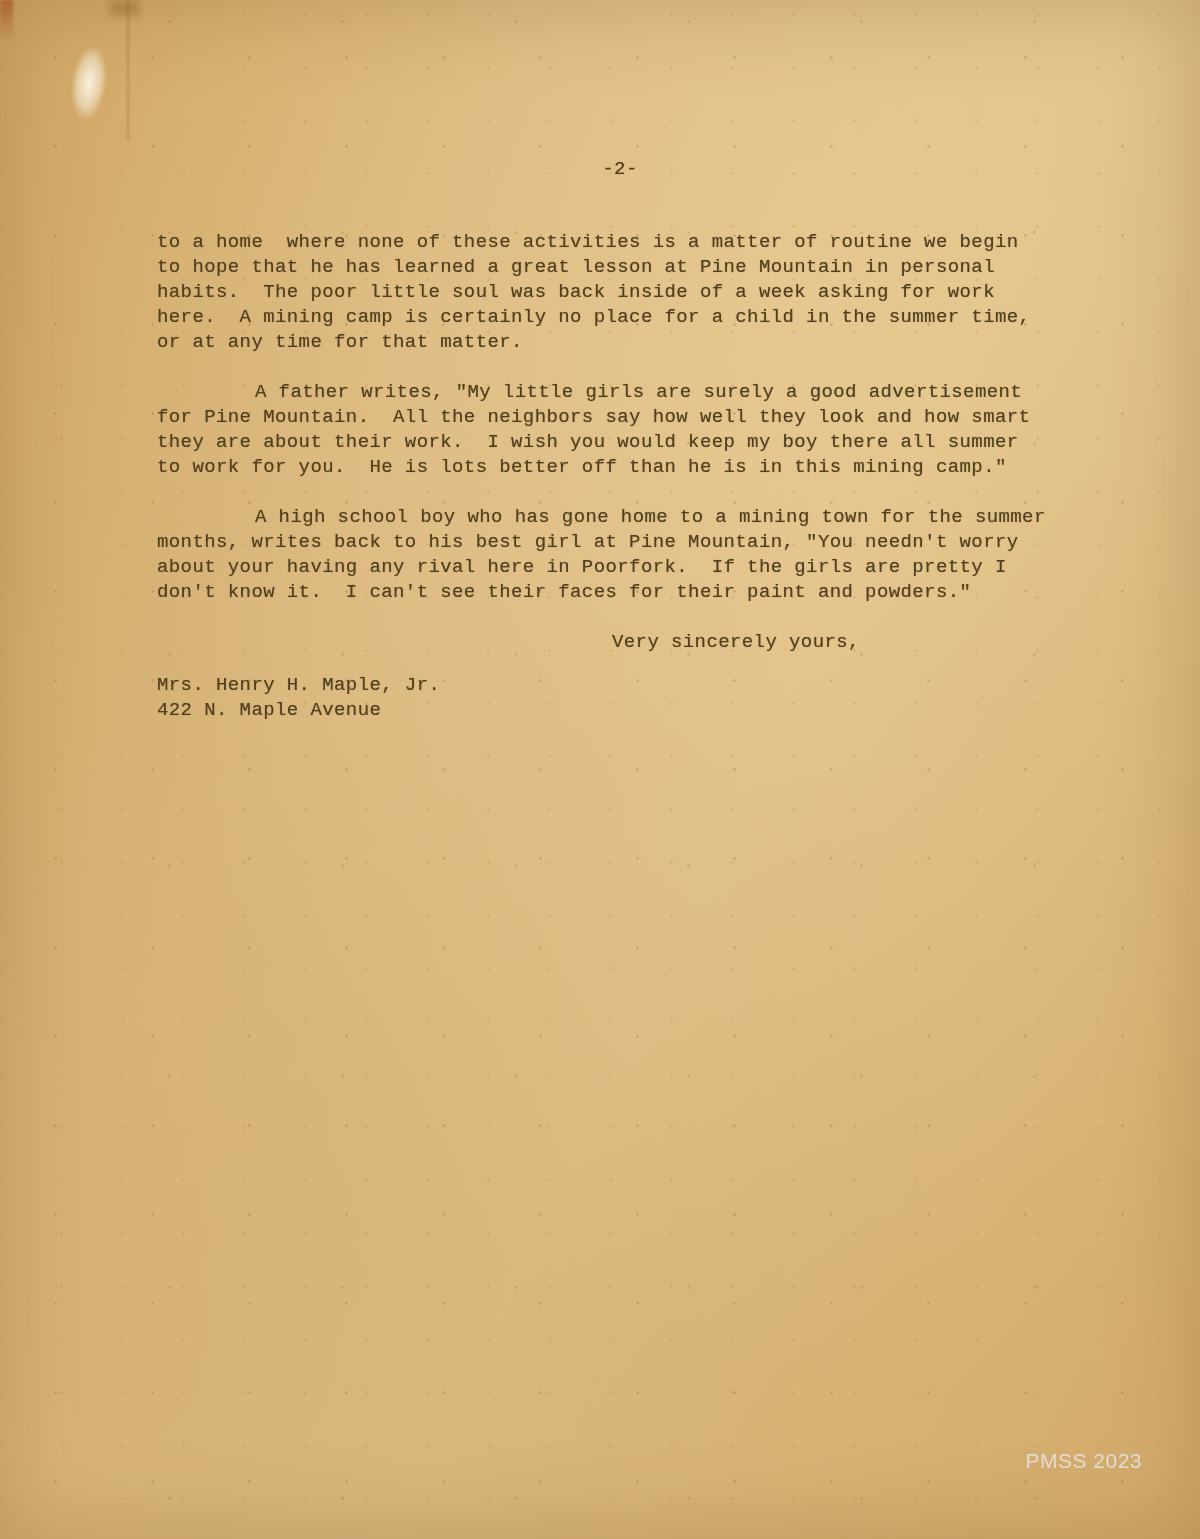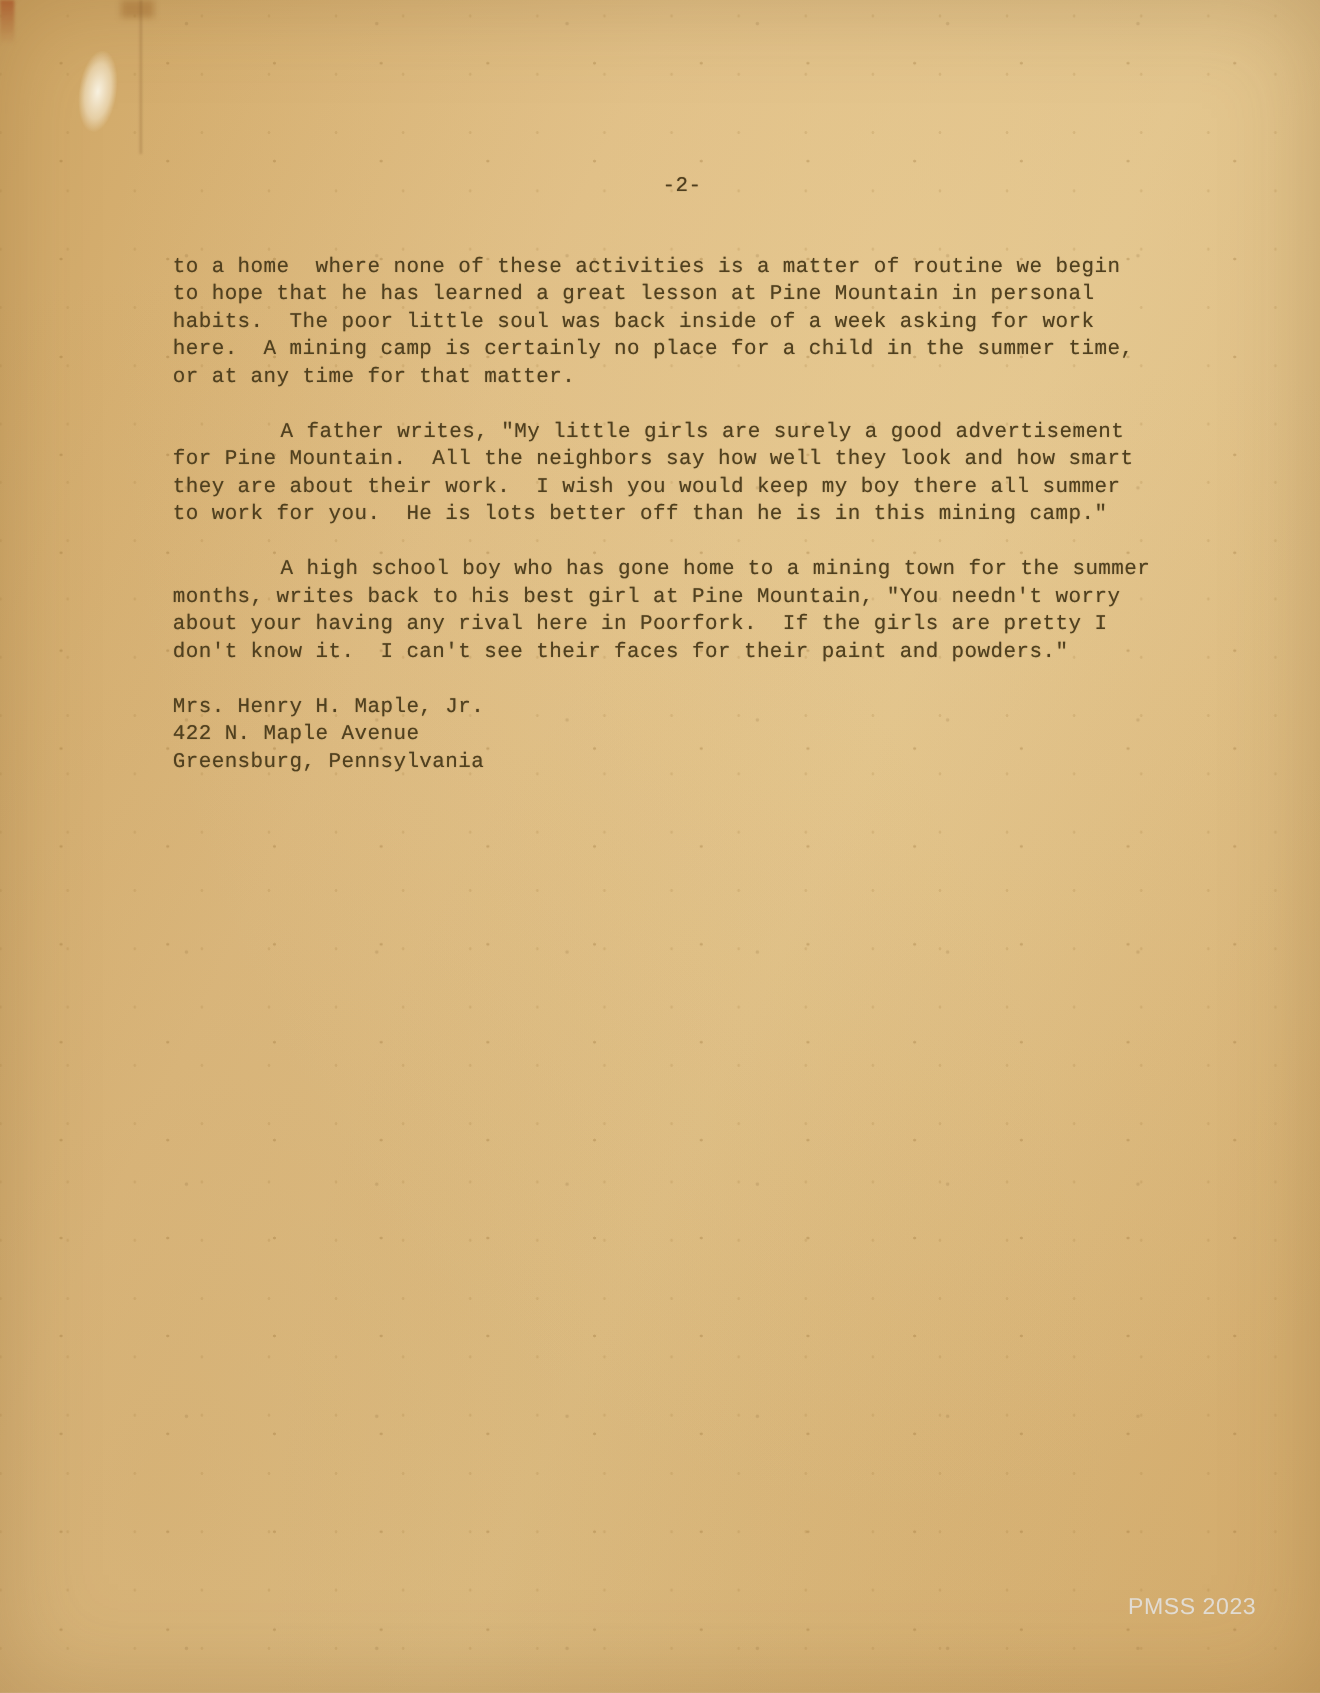--- a/index.html
+++ b/index.html
@@ -120,22 +120,22 @@
   <div class="top-edge-mark"></div>
   <div class="crease"></div>
 
   <div class="page-number">-2-</div>
 
   <div class="body-text">
     <p>to a home  where none of these activities is a matter of routine we begin to hope that he has learned a great lesson at Pine Mountain in personal habits.  The poor little soul was back inside of a week asking for work here.  A mining camp is certainly no place for a child in the summer time, or at any time for that matter.</p>
     <p class="indent">A father writes, "My little girls are surely a good advertisement for Pine Mountain.  All the neighbors say how well they look and how smart they are about their work.  I wish you would keep my boy there all summer to work for you.  He is lots better off than he is in this mining camp."</p>
     <p class="indent">A high school boy who has gone home to a mining town for the summer months, writes back to his best girl at Pine Mountain, "You needn't worry about your having any rival here in Poorfork.  If the girls are pretty I don't know it.  I can't see their faces for their paint and powders."</p>
 
+    <div class="closing">Very sincerely yours,</div>
 
     <div class="signature">
       <div>Mrs. Henry H. Maple, Jr.</div>
       <div>422 N. Maple Avenue</div>
-      <div>Greensburg, Pennsylvania</div>
     </div>
   </div>
 
   <div class="watermark">PMSS 2023</div>
 </div>
 
 </body></html>

